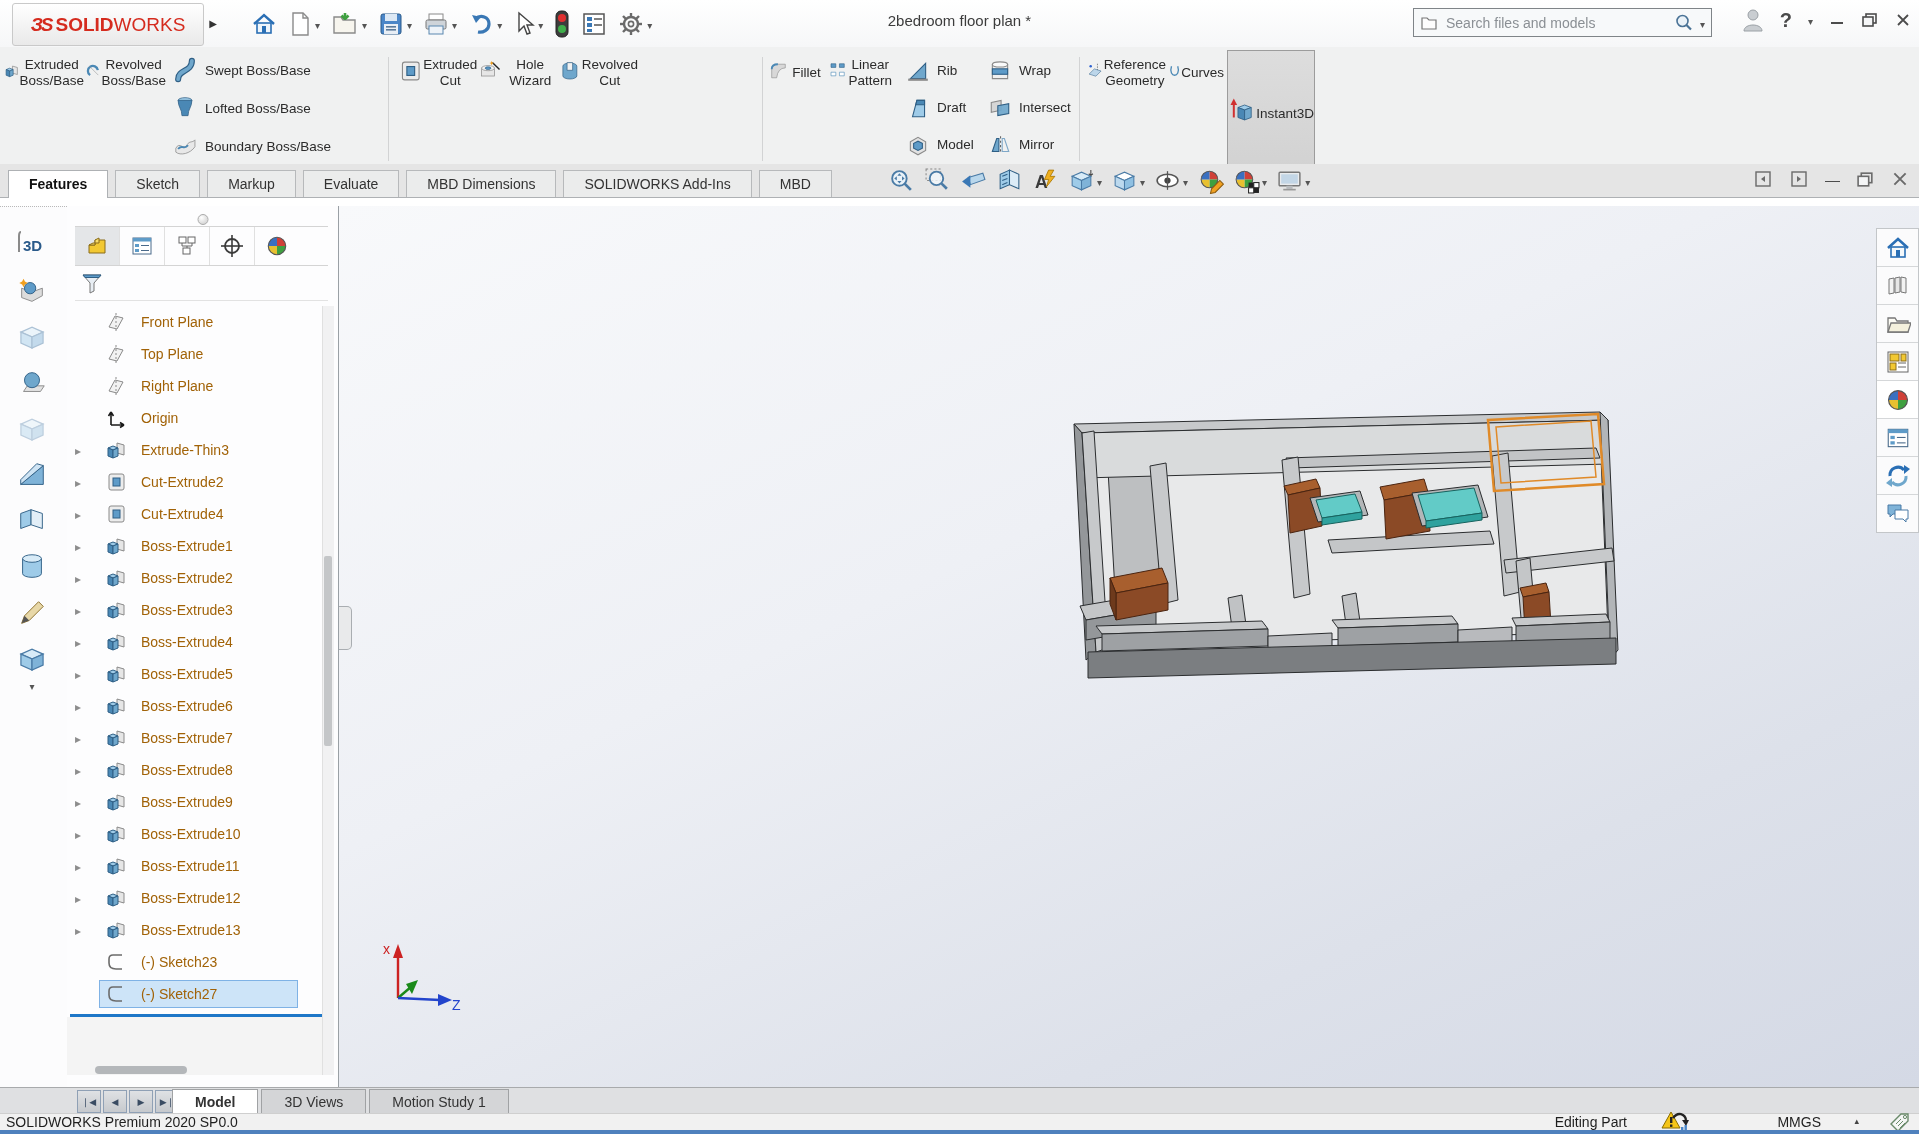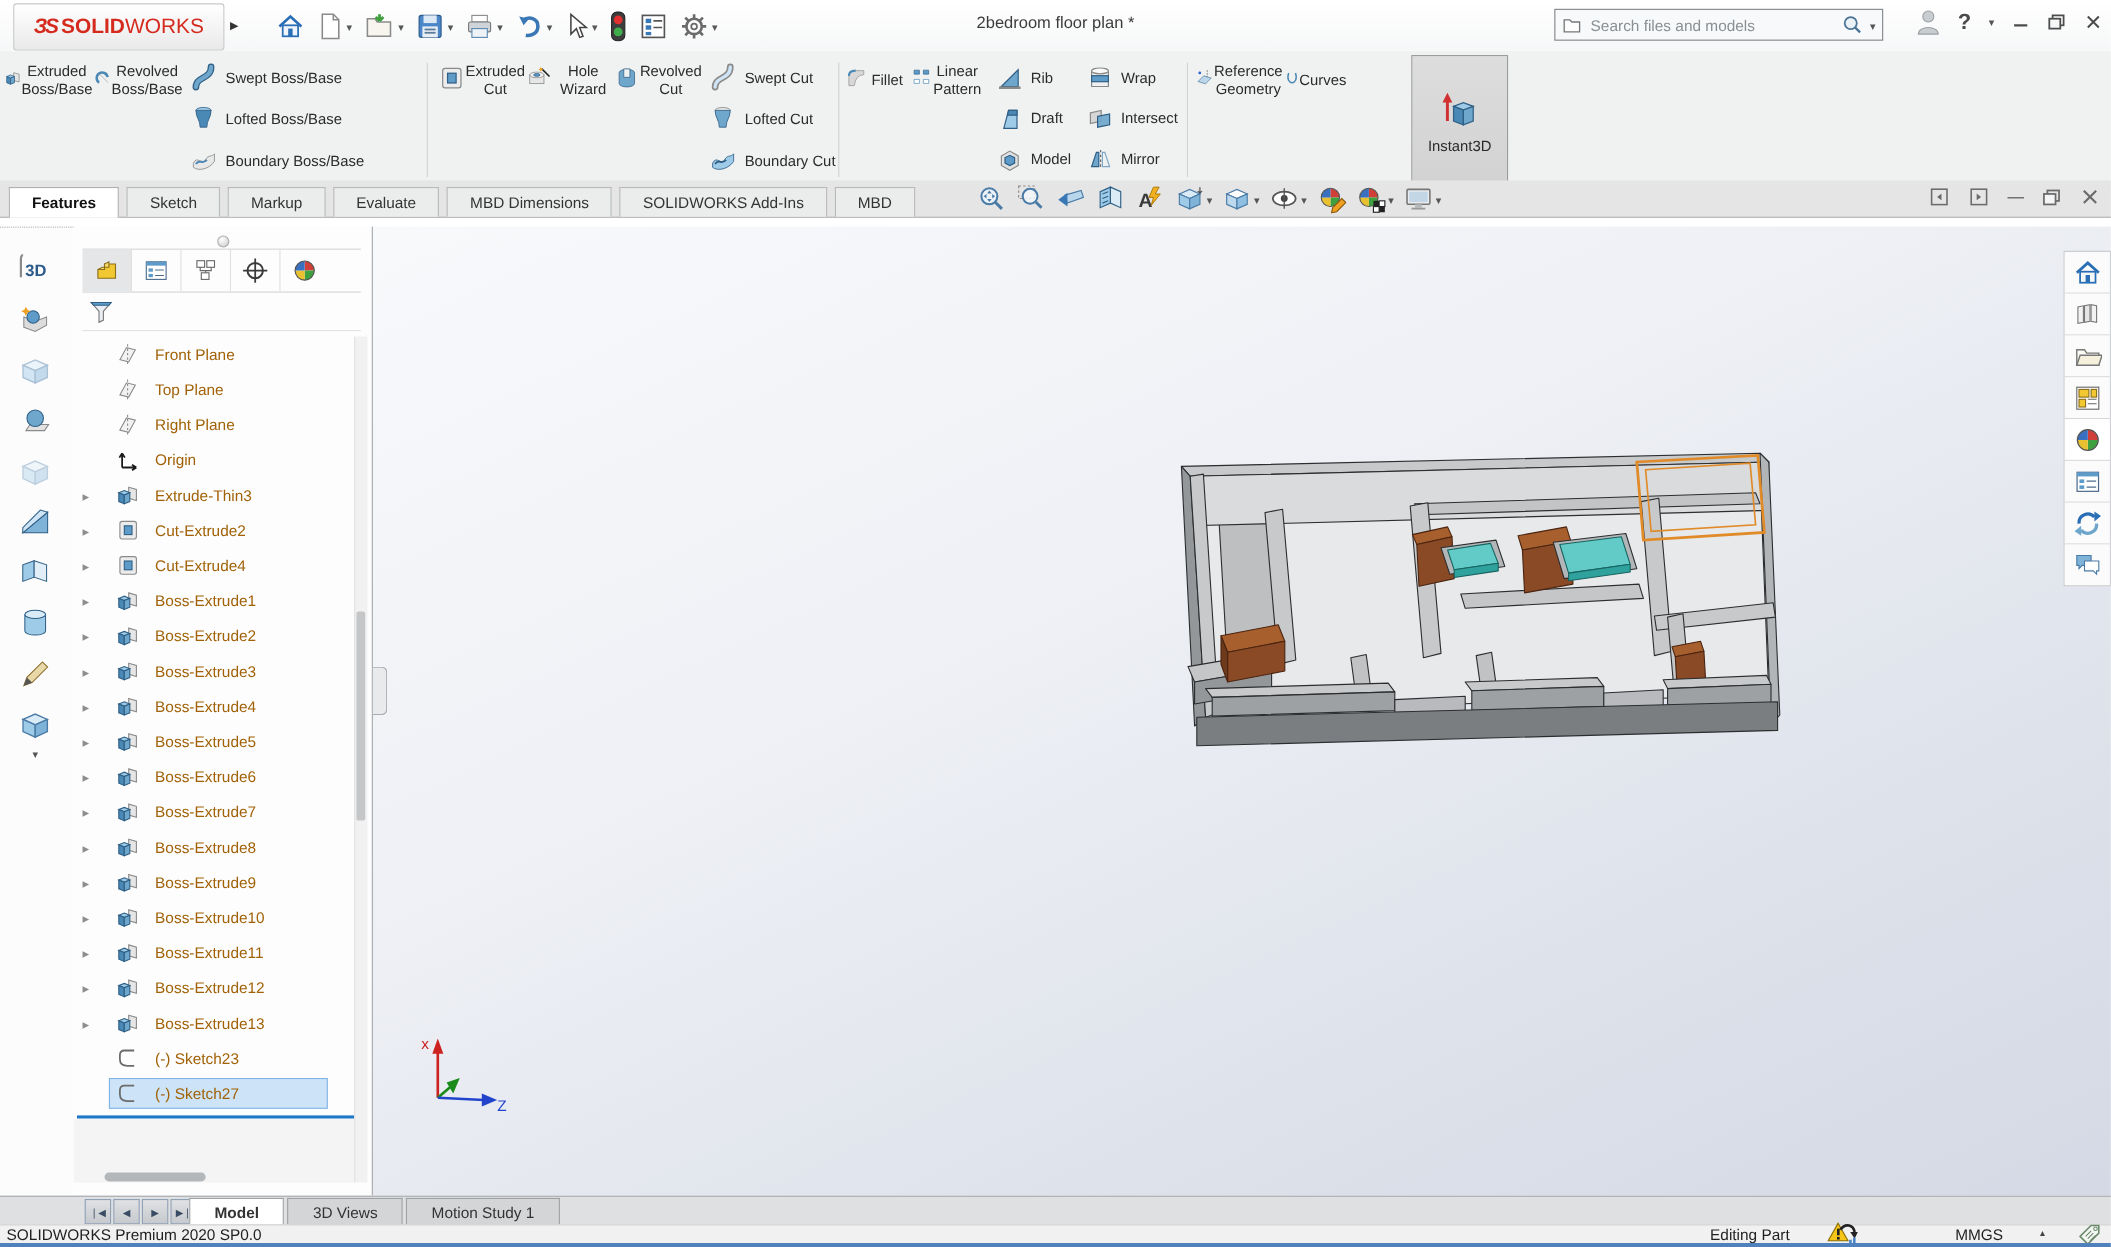--- a/index.html
+++ b/index.html
@@ -29,22 +29,22 @@
   .helpq{font-size:20px;font-weight:bold;color:#4a4a4a}
   .winglyph{color:#4c4c4c;font-size:15px}
   
   .ribbon{position:absolute;left:0;top:47px;width:100%;height:125px;background:#f0f1f1}
   .rdiv{position:absolute;top:10px;height:104px;width:1px;background:#d2d3d4}
   .rlarge{position:absolute;top:6px;width:80px;display:flex;flex-direction:row;align-items:center;cursor:default}
   .rlarge .lbl{margin-top:4px;font-size:13.5px;line-height:16px;text-align:center;color:#2b2b2b;width:82px}
   .rstackcol{position:absolute;top:8px;display:flex;flex-direction:column;gap:8px}
   .rstack{display:flex;align-items:center;gap:7px;height:30px;font-size:13.5px;color:#2b2b2b;white-space:nowrap}
   .dropcaret{position:absolute;font-size:10px;color:#555}
-  .instant3d{position:absolute;left:1283px;top:3px;width:86px;height:118px;background:linear-gradient(#dddddd,#d2d2d2);
-             border:1px solid #9c9c9c;display:flex;flex-direction:column;align-items:center;justify-content:center}
+  .instant3d{position:absolute;left:1227px;top:3px;width:86px;height:118px;background:linear-gradient(#dddddd,#d2d2d2);
+             border:1px solid #9c9c9c;display:flex;flex-direction:row;align-items:center;justify-content:center}
   .instant3d .lbl{font-size:13.5px;color:#2b2b2b;margin-top:6px}
   
   .tabstrip{position:absolute;left:0;top:164px;width:100%;height:34px;background:#e5e5e5;border-bottom:1px solid #aeb1b4;box-sizing:border-box}
   .tabs{position:absolute;left:8px;top:6px;display:flex;gap:7px}
   .ctab{height:27px;line-height:27px;padding:0 20px;font-size:14px;color:#333;background:#ebecec;border:1px solid #b7b9bb;border-bottom:none;box-sizing:border-box}
   .ctab.active{background:#ffffff;font-weight:bold;color:#111;position:relative;top:0;height:28px;border-color:#aeb1b4}
   .headsup{position:absolute;left:888px;top:3px;display:flex;align-items:center;gap:9px}
   .hitem{display:flex;align-items:center;gap:2px}
   .docwin{position:absolute;right:10px;top:5px;display:flex;align-items:center;gap:16px}
   
@@ -321,43 +321,20 @@
     <div class="lbl">Hole Wizard</div>
   </div>
   <span class="dropcaret" style="left:512px;top:118px">▾</span>
   <div class="rlarge" style="left:558px">
     <svg width="36" height="36" viewBox="0 0 34 34">
       <path d="M7,10 A10,4.5 0 0 1 27,10 L27,24 A10,4.5 0 0 1 7,24 Z" fill="#6fa7cc" stroke="#2f5f85"></path>
       <path d="M13,5 L21,5 L21,16 L13,16 Z" fill="#f0f1f1" stroke="#2f5f85"></path>
     </svg>
     <div class="lbl">Revolved Cut</div>
   </div>
-  <div class="rstackcol" style="left:644px">
-    <div class="rstack">
-      <svg width="26" height="26" viewBox="0 0 34 34">
-        <path d="M8,29 C8,16 26,20 26,5" stroke="#8a8a8a" stroke-width="8" fill="none" stroke-linecap="round"></path>
-        <path d="M8,29 C8,16 26,20 26,5" stroke="#cfe4f4" stroke-width="4" fill="none" stroke-linecap="round"></path>
-      </svg>
-        <span>Swept Cut</span>
-    </div>
-    <div class="rstack">
-      <svg width="26" height="26" viewBox="0 0 34 34">
-        <ellipse cx="17" cy="7" rx="9" ry="3.5" fill="#e6e6e6" stroke="#8a8a8a"></ellipse>
-        <path d="M8,7 C8,16 13,18 13,27 L21,27 C21,18 26,16 26,7 Z" fill="#6fa7cc" stroke="#2f5f85"></path>
-      </svg>
-        <span>Lofted Cut</span>
-    </div>
-    <div class="rstack">
-      <svg width="26" height="26" viewBox="0 0 34 34">
-        <path d="M5,20 C10,10 15,24 20,15 C23,10 27,13 30,9 L30,18 C24,27 11,30 5,25 Z" fill="#9ecbe8" stroke="#2f5f85"></path>
-        <path d="M8,21 C12,14 16,23 21,16" fill="none" stroke="#2f5f85" stroke-width="2.2"></path>
-      </svg>
-        <span>Boundary Cut</span>
-    </div>
-  </div>
   <div class="rdiv" style="left:762px"></div>
 
   <div class="rlarge" style="left:768px;width:56px">
     <svg width="36" height="36" viewBox="0 0 34 34">
       <path d="M6,28 L6,14 Q6,6 16,6 L28,6 L28,12 Q16,12 14,28 Z" fill="#d8d8d8" stroke="#8a8a8a"></path>
       <path d="M6,14 Q6,6 16,6" fill="none" stroke="#4a88b5" stroke-width="3"></path>
     </svg>
     <div class="lbl" style="width:60px">Fillet</div>
   </div>
   <span class="dropcaret" style="left:792px;top:118px">▾</span>

